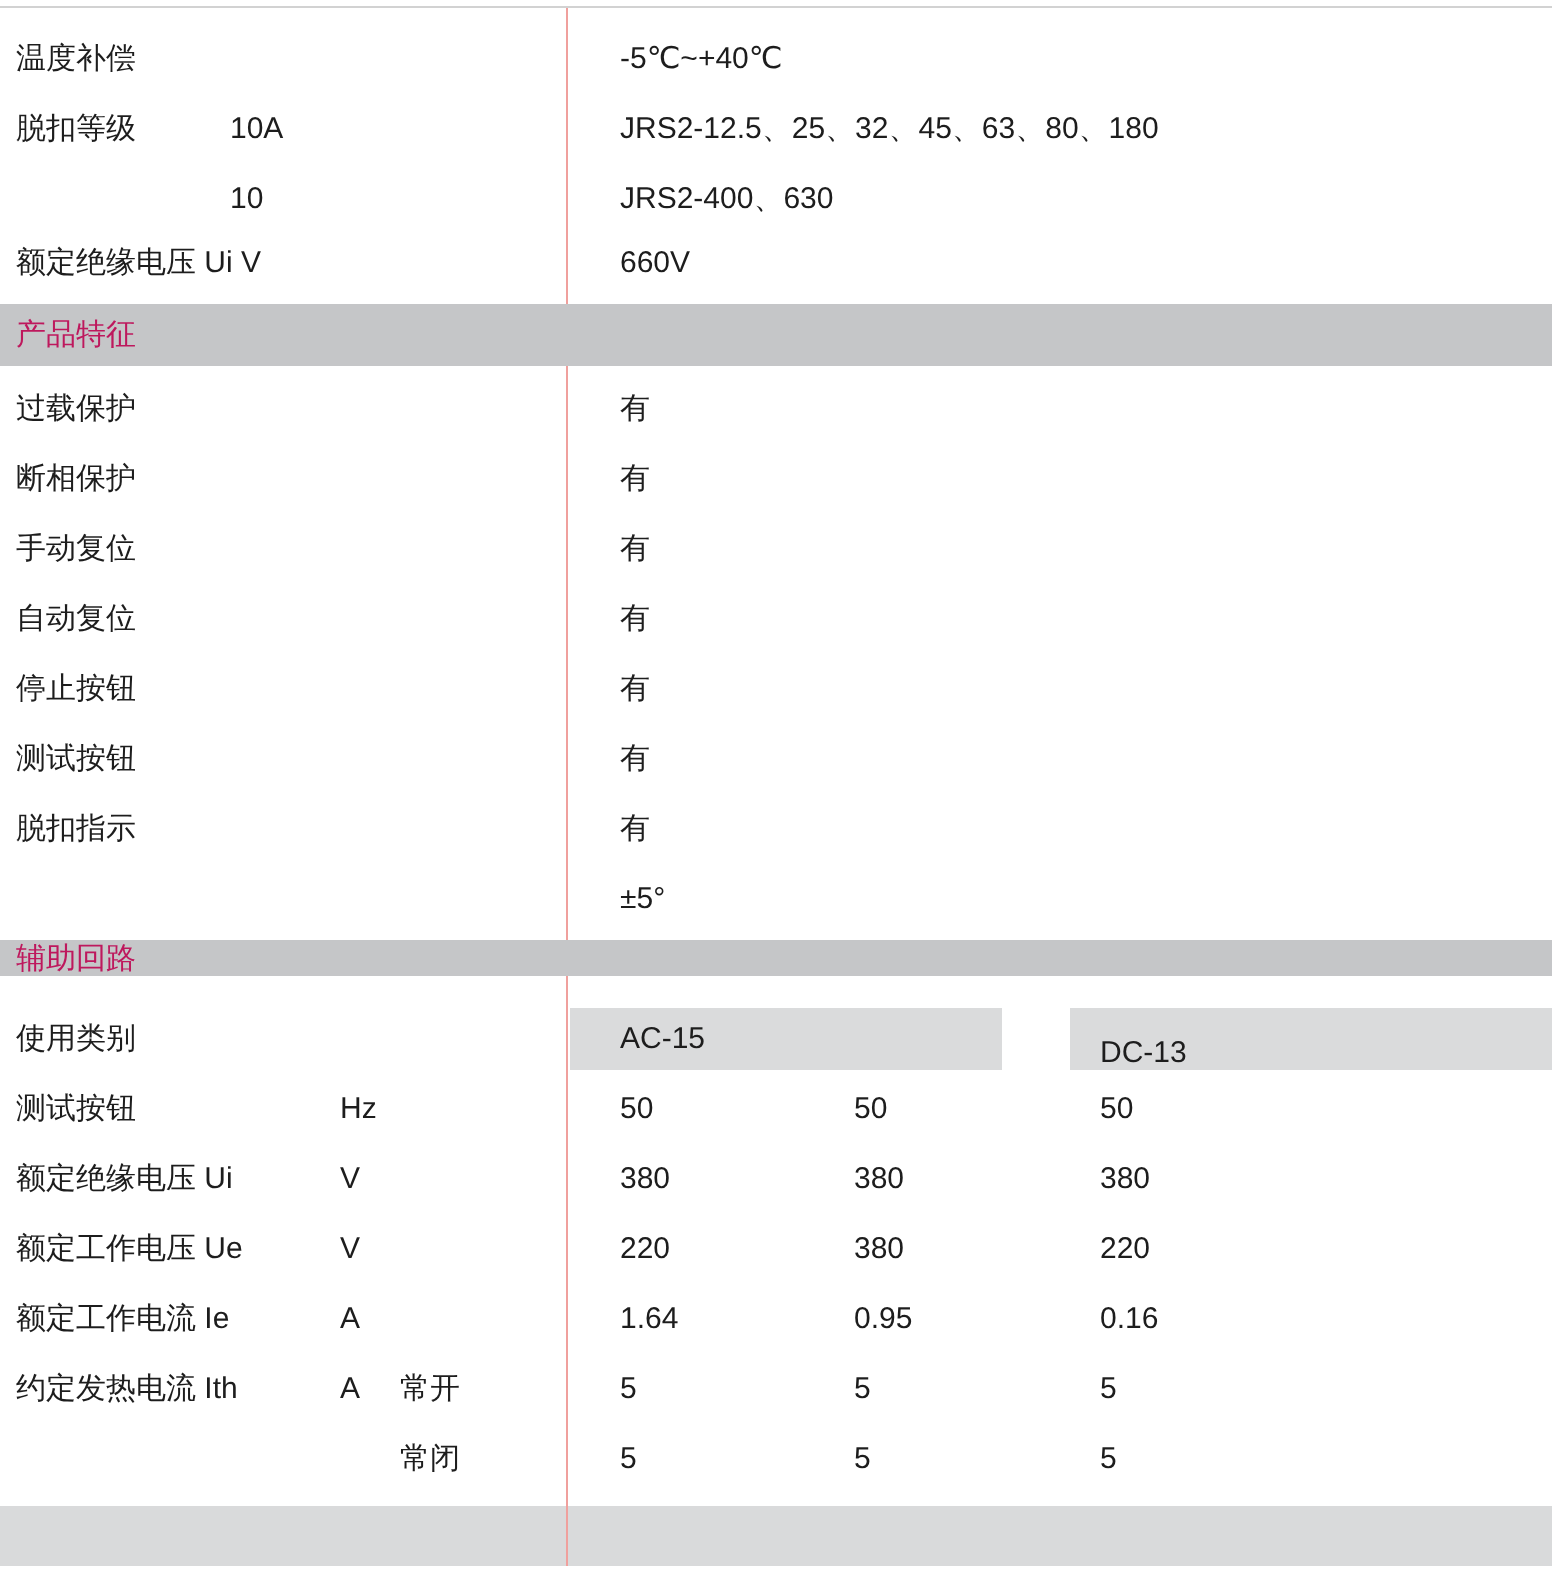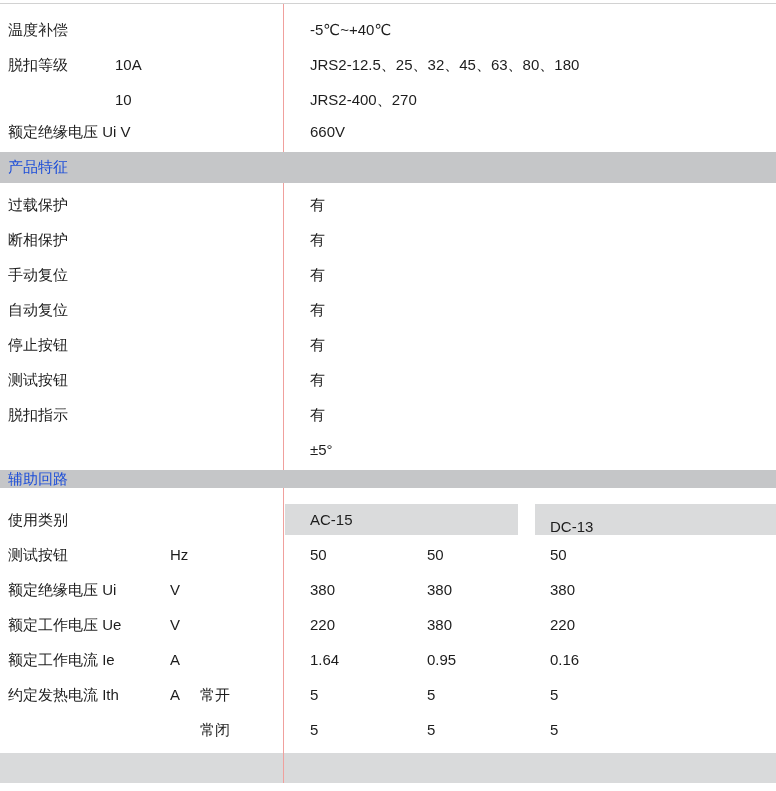--- a/index.html
+++ b/index.html
@@ -13,31 +13,31 @@
   .page { position: absolute; inset: 0; width: 776px; height: 791px; background: #fff; }
 
   .top-border { position: absolute; left: 0; top: 3px; width: 776px; height: 1px; background: #d2d2d2; z-index: 1; }
 
   .vline { position: absolute; left: 283px; top: 4px; width: 1px; height: 779px; background: #f0a09d; z-index: 2; }
 
   .band-dark {
     position: absolute; left: 0; width: 776px; height: 31px;
     background: #c5c6c8; z-index: 3;
     display: flex; align-items: center; padding-left: 8px;
-    color: #1d4ed8;
+    color: #be185d;
   }
   .band-features { top: 152px; }
   .band-aux { top: 470px; height: 18px; }
 
   .cell-light {
     position: absolute; height: 31px; top: 504px;
     background: #dadbdc; z-index: 1;
     display: flex; align-items: center; padding-left: 25px;
   }
-  .cell-ac { left: 285px; width: 233px; }
+  .cell-ac { left: 285px; width: 216px; }
   .cell-dc { left: 535px; width: 241px; padding-left: 15px; align-items: flex-end; }
 
   .band-cert {
     position: absolute; left: 0; top: 753px; width: 776px; height: 30px;
     background: #d9dadb; z-index: 1;
   }
 
   .row { position: absolute; left: 0; width: 776px; height: 20px; z-index: 4; }
   .row span { position: absolute; top: 0; line-height: 20px; white-space: nowrap; }
   .c-label { left: 8px; }
@@ -60,21 +60,21 @@
     <span class="c-label">温度补偿</span>
     <span class="c-v0">-5℃~+40℃</span>
   </div>
   <div class="row" style="top:55px">
     <span class="c-label">脱扣等级</span>
     <span class="c-sub2">10A</span>
     <span class="c-v0">JRS2-12.5、25、32、45、63、80、180</span>
   </div>
   <div class="row" style="top:90px">
     <span class="c-sub2">10</span>
-    <span class="c-v0">JRS2-400、270</span>
+    <span class="c-v0">JRS2-400、630</span>
   </div>
   <div class="row" style="top:122px">
     <span class="c-label">额定绝缘电压 Ui V</span>
     <span class="c-v0">660V</span>
   </div>
 
   <div class="band-dark band-features">
     <span>产品特征</span>
   </div>
 

